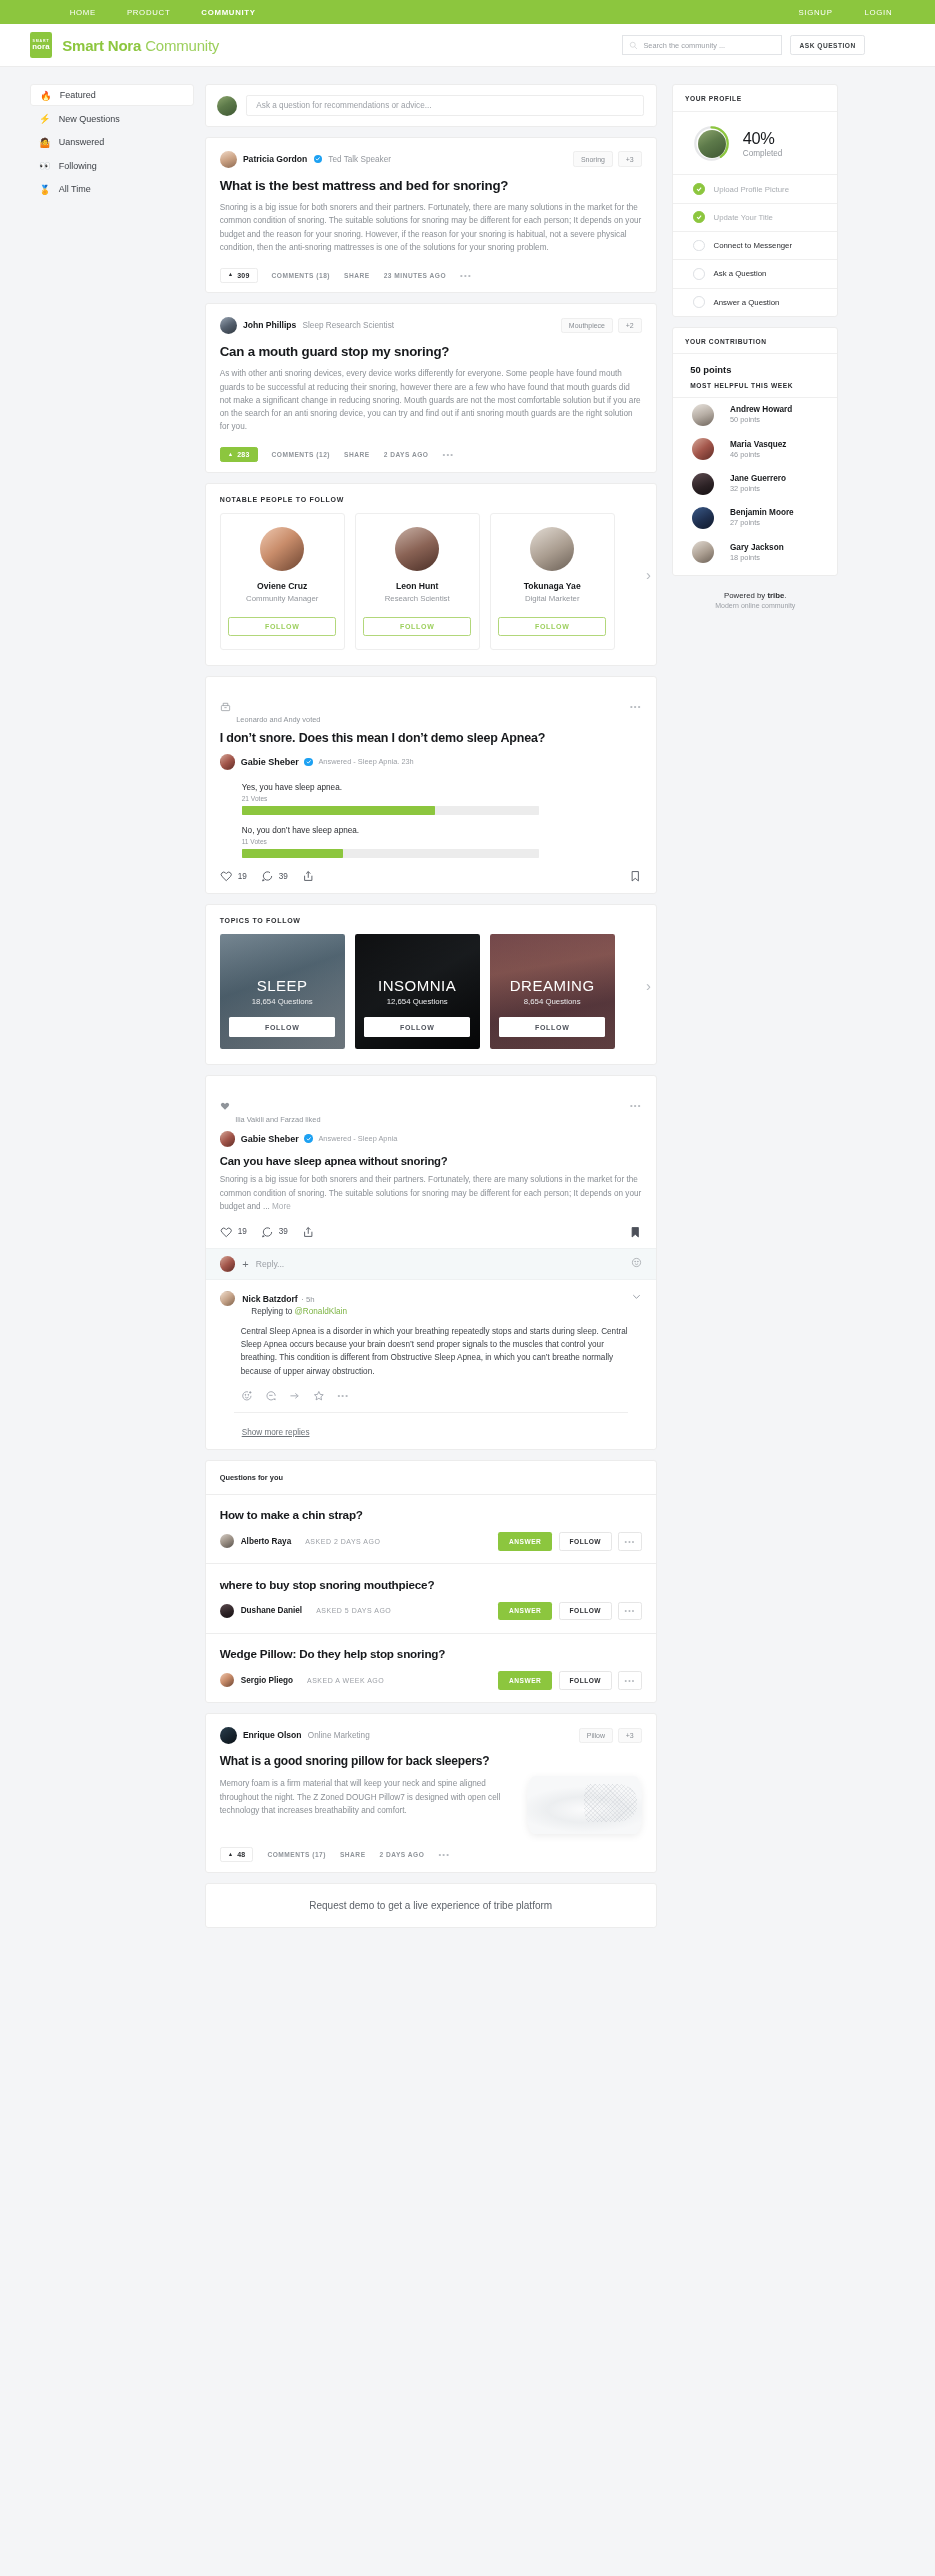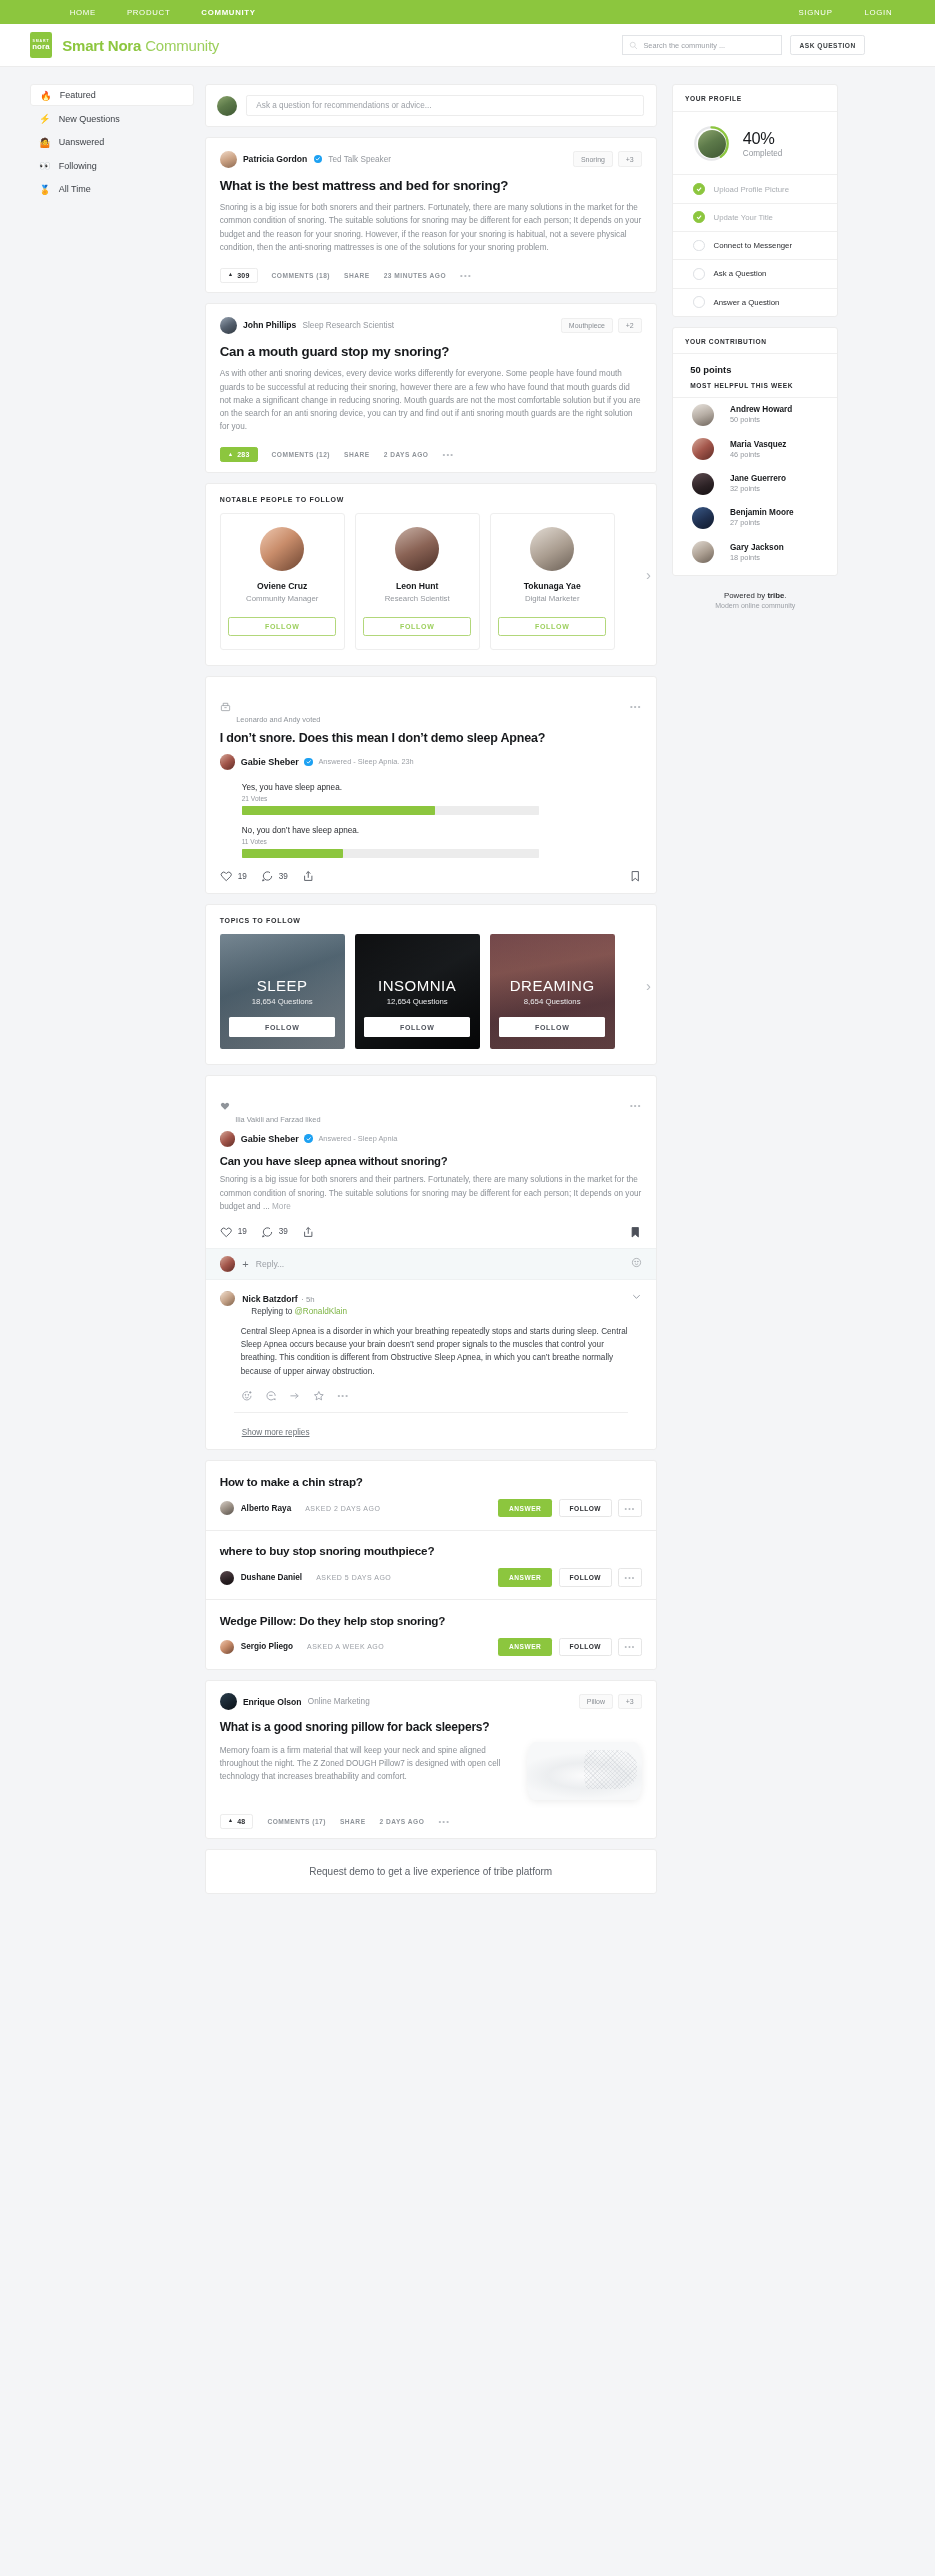--- a/index.html
+++ b/index.html
@@ -789,20 +789,21 @@
             <polygon points="12,3 14.7,9 21,9.7 16.3,14 17.6,20.3 12,17.1 6.4,20.3 7.7,14 3,9.7 9.3,9"></polygon>
           </svg>
           <span class="dots">•••</span>
         </div>
         <div class="c-sep"></div>
       </div>
       <a class="showmore">Show more replies</a>
     </div>
 
     <div class="card">
+      <div class="qfy-head">Questions for you</div>
       <div class="qrow">
         <div class="qt">How to make a chin strap?</div>
         <div class="qb">
           <div class="av av-18 ph-h"></div>
           <span class="qname">Alberto Raya</span>
           <span class="qasked">ASKED 2 DAYS AGO</span>
           <div class="qbtns">
             <button class="btn-answer">ANSWER</button>
             <button class="btn-follow">FOLLOW</button>
             <button class="btn-dots">•••</button>

